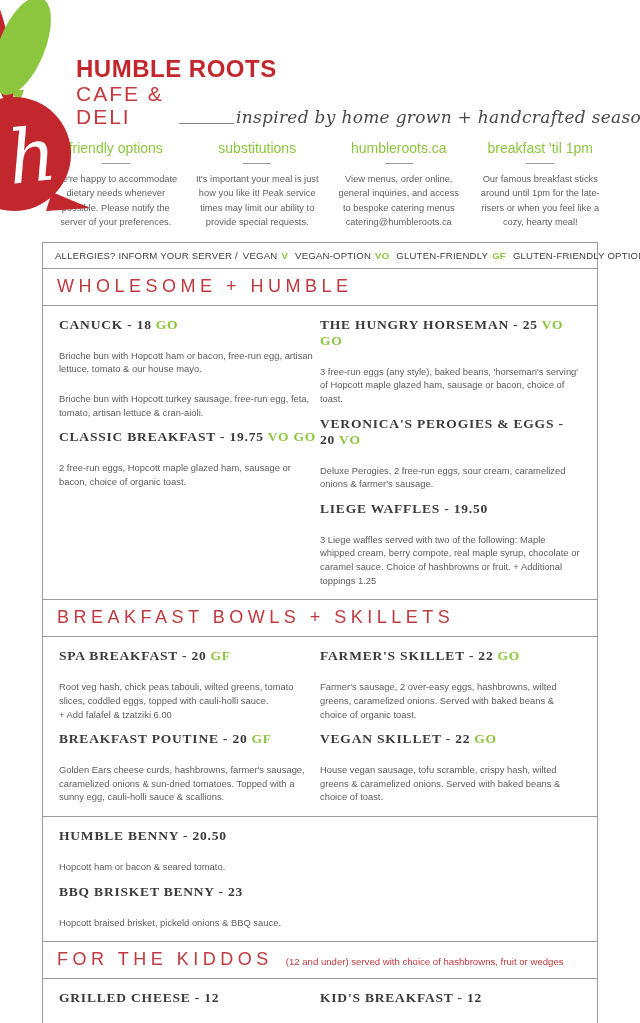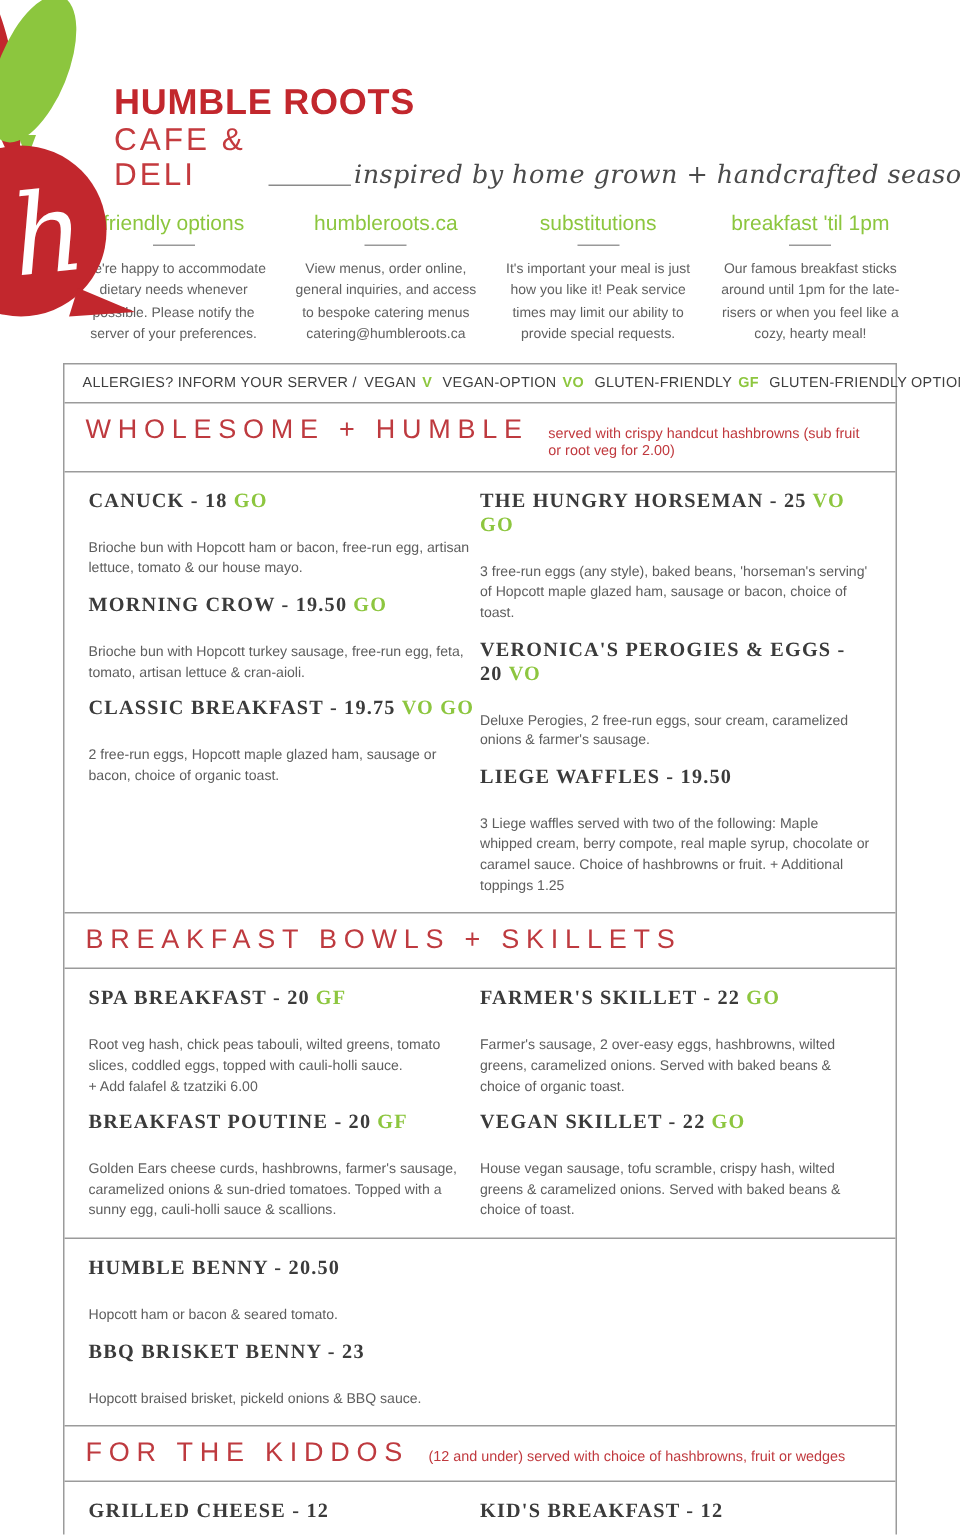--- a/index.html
+++ b/index.html
@@ -63,55 +63,53 @@
   </div>
 </div>
 
 <div class="info-row">
   <div class="info-col">
     <div class="info-title">friendly options</div>
     <div class="info-divider"></div>
     <div class="info-text">We're happy to accommodate dietary needs whenever possible. Please notify the server of your preferences.</div>
   </div>
   <div class="info-col">
+    <div class="info-title">substitutions</div>
+    <div class="info-divider"></div>
+    <div class="info-text">It's important your meal is just how you like it! Peak service times may limit our ability to provide special requests.</div>
+  </div>
+  <div class="info-col">
     <div class="info-title">humbleroots.ca</div>
     <div class="info-divider"></div>
     <div class="info-text">View menus, order online, general inquiries, and access to bespoke catering menus catering@humbleroots.ca</div>
-  </div>
-  <div class="info-col">
-    <div class="info-title">substitutions</div>
-    <div class="info-divider"></div>
-    <div class="info-text">It's important your meal is just how you like it! Peak service times may limit our ability to provide special requests.</div>
   </div>
   <div class="info-col">
     <div class="info-title">breakfast 'til 1pm</div>
     <div class="info-divider"></div>
     <div class="info-text">Our famous breakfast sticks around until 1pm for the late-risers or when you feel like a cozy, hearty meal!</div>
   </div>
 </div>
 
 <div class="menu">
 
   <div class="row legend">
     <span class="lbl0">ALLERGIES? INFORM YOUR SERVER  /</span><span class="lbl">VEGAN</span><span class="code">V</span><span class="lbl">VEGAN-OPTION</span><span class="code">VO</span><span class="lbl">GLUTEN-FRIENDLY</span><span class="code">GF</span><span class="lbl">GLUTEN-FRIENDLY OPTION</span>
   </div>
 
   <div class="row sec-title-row">
     <span class="sec-title">WHOLESOME + HUMBLE</span>
-    <span class="sec-note">served with crispy handcut hashbrowns (sub fruit or root veg for 2.00)</span>
   </div>
 
   <div class="row content">
     <div class="col">
       <div class="item">
         <div class="item-title"><span>CANUCK - 18</span><span class="badge">GO</span></div>
         <div class="item-desc">Brioche bun with Hopcott ham or bacon, free-run egg, artisan lettuce, tomato &amp; our house mayo.</div>
       </div>
       <div class="item">
-        <div class="item-title"><span>MORNING CROW - 19.50</span><span class="badge">GO</span></div>
         <div class="item-desc">Brioche bun with Hopcott turkey sausage, free-run egg, feta, tomato, artisan lettuce &amp; cran-aioli.</div>
       </div>
       <div class="item">
         <div class="item-title"><span>CLASSIC BREAKFAST - 19.75</span><span class="badge">VO GO</span></div>
         <div class="item-desc">2 free-run eggs, Hopcott maple glazed ham, sausage or bacon, choice of organic toast.</div>
       </div>
     </div>
     <div class="col">
       <div class="item">
         <div class="item-title"><span>THE HUNGRY HORSEMAN - 25</span><span class="badge">VO GO</span></div>

